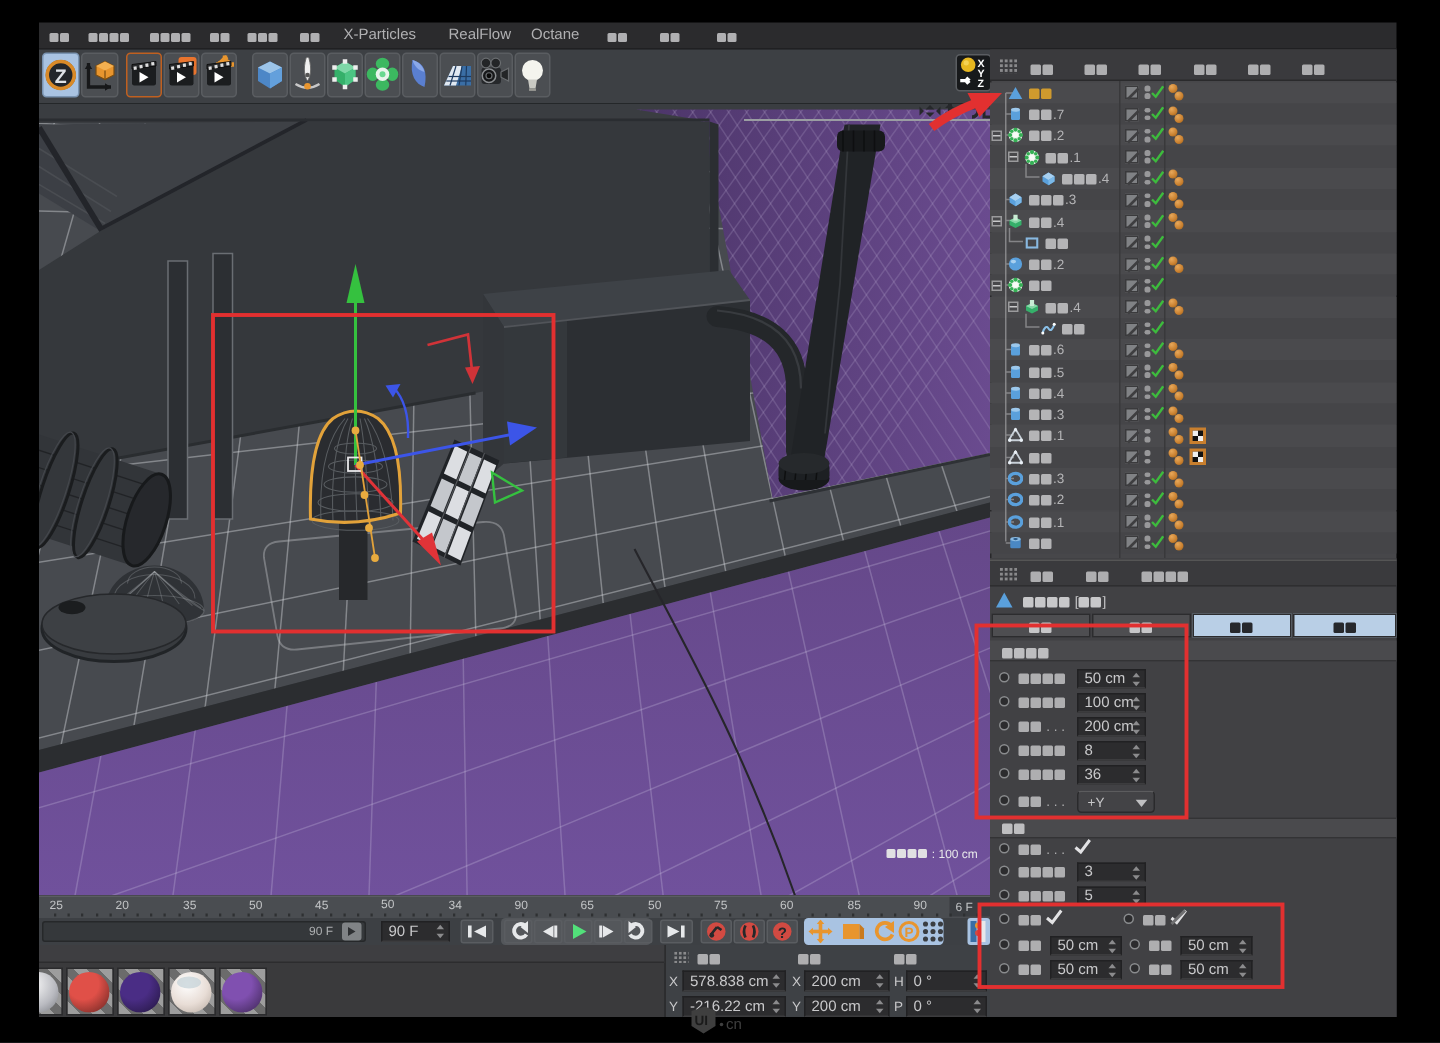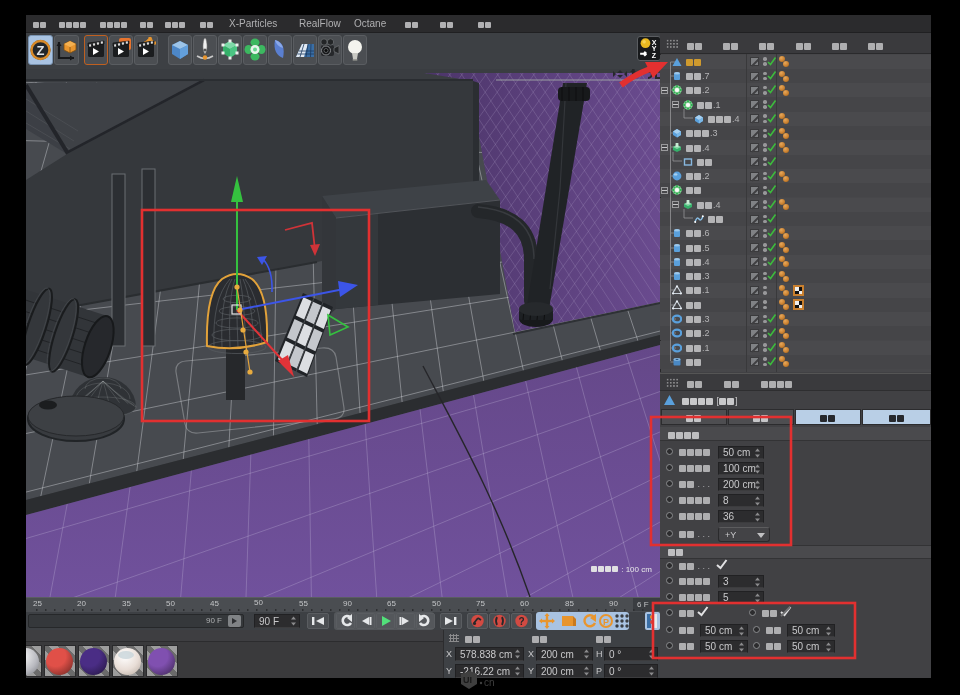--- a/index.html
+++ b/index.html
@@ -475,21 +475,21 @@
     </g>
   </svg>
 <div class="abs" style="left:591px;top:565px;color:#e8e8ea;font-size:8px;white-space:nowrap"><i class="cj" style="width:6px;height:6px;background:#e0e0e2;margin-right:1px"></i><i class="cj" style="width:6px;height:6px;background:#e0e0e2;margin-right:1px"></i><i class="cj" style="width:6px;height:6px;background:#e0e0e2;margin-right:1px"></i><i class="cj" style="width:6px;height:6px;background:#e0e0e2;margin-right:1px"></i> : 100 cm</div>
 <div class="abs" style="left:26px;top:597px;width:634px;height:15px;background:#4a4d51;border-top:1px solid #5a5d61"></div>
 <div class="abs" style="left:33px;top:599px;color:#c2c4c6;font-size:8px">25</div>
 <div class="abs" style="left:77px;top:599px;color:#c2c4c6;font-size:8px">20</div>
 <div class="abs" style="left:122px;top:599px;color:#c2c4c6;font-size:8px">35</div>
 <div class="abs" style="left:166px;top:599px;color:#c2c4c6;font-size:8px">50</div>
 <div class="abs" style="left:210px;top:599px;color:#c2c4c6;font-size:8px">45</div>
 <div class="abs" style="left:254px;top:598px;color:#c2c4c6;font-size:8px">50</div>
-<div class="abs" style="left:299px;top:599px;color:#c2c4c6;font-size:8px">55</div>
+<div class="abs" style="left:299px;top:599px;color:#c2c4c6;font-size:8px">34</div>
 <div class="abs" style="left:343px;top:599px;color:#c2c4c6;font-size:8px">90</div>
 <div class="abs" style="left:387px;top:599px;color:#c2c4c6;font-size:8px">65</div>
 <div class="abs" style="left:432px;top:599px;color:#c2c4c6;font-size:8px">50</div>
 <div class="abs" style="left:476px;top:599px;color:#c2c4c6;font-size:8px">75</div>
 <div class="abs" style="left:520px;top:599px;color:#c2c4c6;font-size:8px">60</div>
 <div class="abs" style="left:565px;top:599px;color:#c2c4c6;font-size:8px">85</div>
 <div class="abs" style="left:609px;top:599px;color:#c2c4c6;font-size:8px">90</div>
 <div class="abs" style="left:633px;top:598px;width:27px;height:13px;background:#3a3d41;color:#c2c4c6;font-size:8px;padding:2px 0 0 4px">6 F</div>
 <svg class="abs" style="left:26px;top:608px" width="634" height="4" viewBox="0 0 634 4">
     <g fill="#2e3032">

